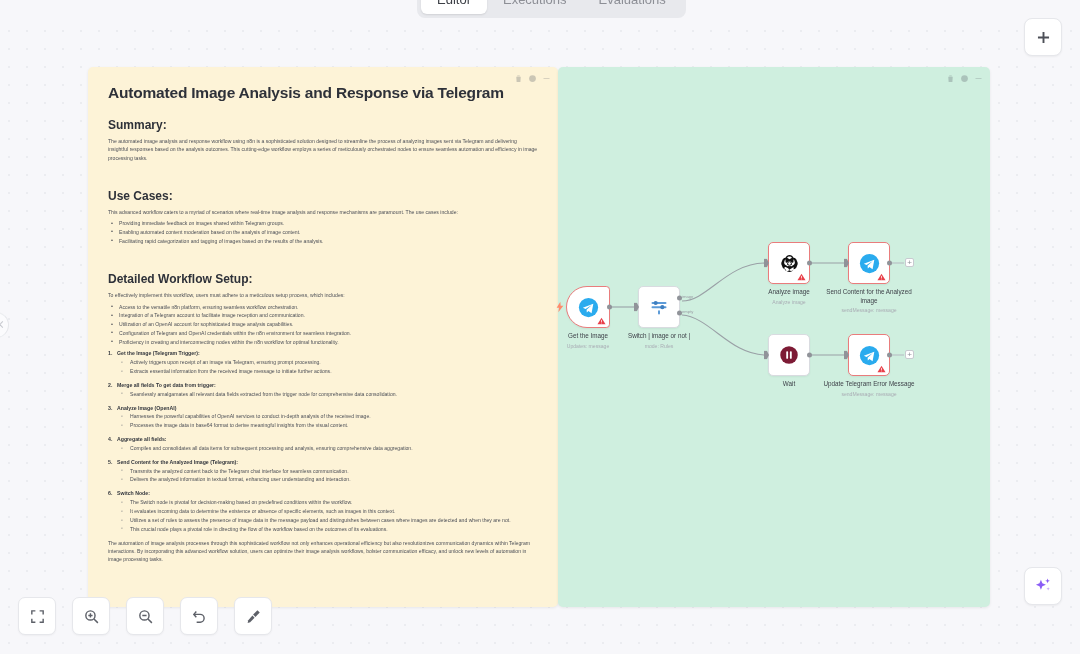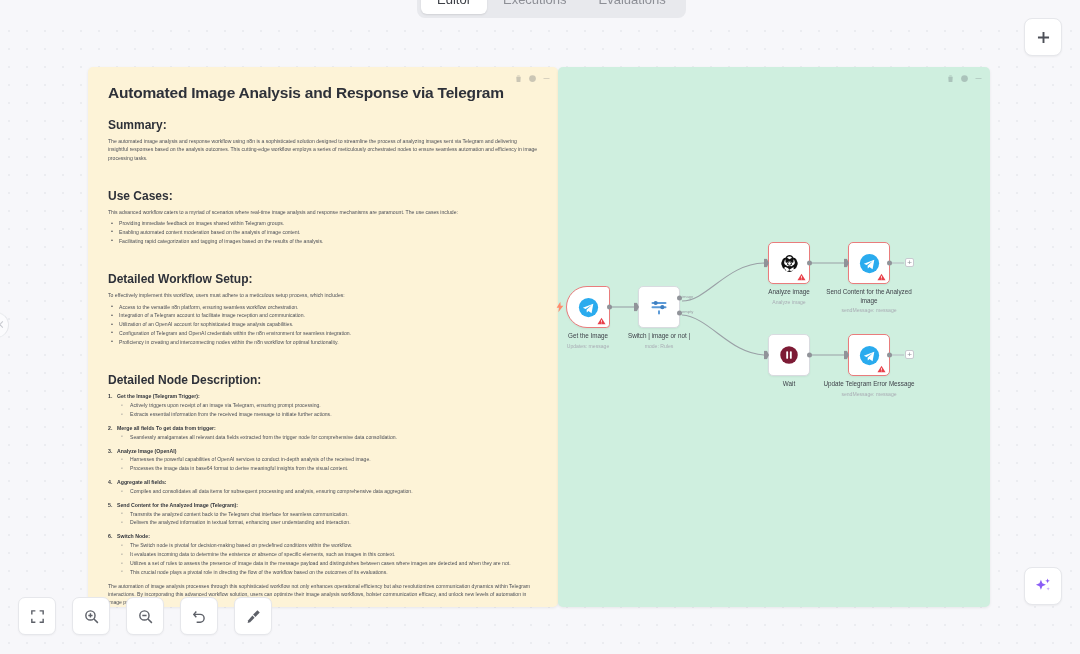--- a/index.html
+++ b/index.html
@@ -295,21 +295,20 @@
       <div class="nt-h2 sp">Detailed Workflow Setup:</div>
       <div class="nt-p">To effectively implement this workflow, users must adhere to a meticulous setup process, which includes:</div>
       <ul class="nt-ul">
         <li>Access to the versatile n8n platform, ensuring seamless workflow orchestration.</li>
         <li>Integration of a Telegram account to facilitate image reception and communication.</li>
         <li>Utilization of an OpenAI account for sophisticated image analysis capabilities.</li>
         <li>Configuration of Telegram and OpenAI credentials within the n8n environment for seamless integration.</li>
         <li>Proficiency in creating and interconnecting nodes within the n8n workflow for optimal functionality.</li>
       </ul>
 
-      <div class="nt-h2 sp">Detailed Node Description:</div>
       <ol class="nt-ol">
         <li>
           <span>Get the Image (Telegram Trigger):</span>
           <ul class="nt-sub">
             <li>Actively triggers upon receipt of an image via Telegram, ensuring prompt processing.</li>
             <li>Extracts essential information from the received image message to initiate further actions.</li>
           </ul>
         </li>
         <li>
           <span>Merge all fields To get data from trigger:</span>

